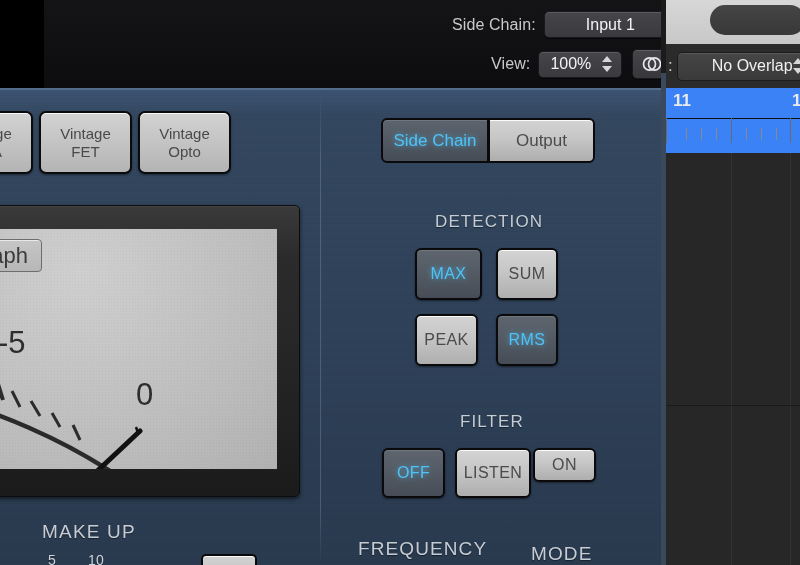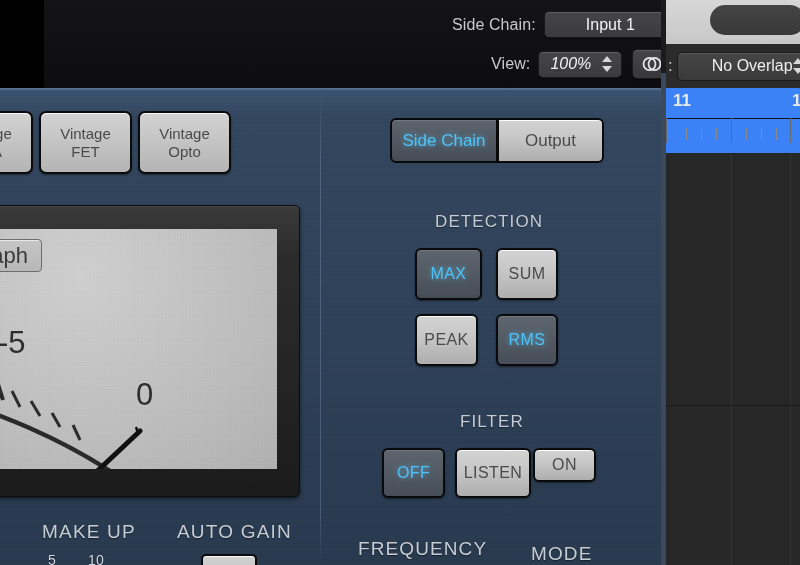--- a/index.html
+++ b/index.html
@@ -41,21 +41,21 @@
   .stepper:before,.stepper:after{
     content:"";position:absolute;left:0;width:0;height:0;
     border-left:5px solid transparent;border-right:5px solid transparent;
   }
   .stepper:before{top:1px;border-bottom:6px solid #d8d8dc;}
   .stepper:after{bottom:1px;border-top:6px solid #d8d8dc;}
 
   #sidechain-row{left:408px;top:11px;}
   #sidechain-popup{width:152px;height:27px;}
   #view-row{left:447px;top:49px;}
-  #view-popup{width:84px;height:27px;font-style:italic;}
+  #view-popup{width:84px;height:27px;}
   #link-button{
     margin-left:10px;width:38px;height:28px;border-radius:5px;
     background:linear-gradient(#46464a,#38383c);
     border:1px solid #19191c;
     box-shadow:inset 0 1px 0 rgba(255,255,255,.12),0 1px 1px rgba(0,0,0,.5);
     display:flex;align-items:center;justify-content:center;
   }
 
   
   .panel{
@@ -127,21 +127,21 @@
     color:#4b4b4b;
   }
   .pbtn.on{
     background:linear-gradient(180deg,#5e656e 0%,#545b64 45%,#474d56 100%);
     box-shadow:inset 0 1px 0 rgba(255,255,255,.13),0 1px 2px rgba(0,0,0,.5);
     color:#4fc3f7;
     text-shadow:0 0 6px rgba(79,195,247,.75);
   }
 
   
-  #seg-group{position:absolute;left:390px;top:30px;display:flex;border-radius:22px;}
+  #seg-group{position:absolute;left:381px;top:30px;display:flex;border-radius:22px;}
   .seg{
     height:45px;border:2px solid #0a0a0c;
     font-size:17px;display:flex;align-items:center;justify-content:center;
     box-sizing:border-box;
   }
   .seg.first{border-radius:6px 0 0 6px;width:108px;}
   .seg.last{border-radius:0 6px 6px 0;width:106px;border-left-width:1px;}
   .seg.on{
     background:linear-gradient(180deg,#5d646d 0%,#535a63 45%,#464c55 100%);
     color:#4fc3f7;text-shadow:0 0 6px rgba(79,195,247,.75);
@@ -265,21 +265,20 @@
           <line x1="100" y1="277" x2="180" y2="202" stroke="#111" stroke-width="5" stroke-linecap="round"></line>
           <line x1="178" y1="204" x2="176" y2="198" stroke="#111" stroke-width="2.5"></line>
         </svg>
 
         <div style="position:absolute;left:38px;top:96px;font-size:31px;color:#2e2e2e;z-index:4;">-5</div>
         <div style="position:absolute;left:176px;top:148px;font-size:31px;color:#2e2e2e;z-index:4;">0</div>
       </div>
     </div>
 
     <div class="sec-label" style="left:42px;top:433px;font-size:19px;letter-spacing:1.2px;">MAKE UP</div>
-    <div class="sec-label" style="left:177px;top:433px;font-size:19px;letter-spacing:1.2px;">AUTO GAIN</div>
     <div class="sec-label" style="left:48px;top:464px;font-size:14px;letter-spacing:.2px;color:#cfd5dc;">5</div>
     <div class="sec-label" style="left:88px;top:464px;font-size:14px;letter-spacing:.2px;color:#cfd5dc;">10</div>
     <div style="position:absolute;left:201px;top:466px;width:56px;height:26px;border-radius:5px 5px 0 0;
                 border:2px solid #0a0a0c;border-bottom:none;box-sizing:border-box;
                 background:linear-gradient(180deg,#d3d3d3,#bdbdbd);box-shadow:inset 0 1px 0 rgba(255,255,255,.9);"></div>
 
     <div id="seg-group">
       <div class="seg first on">
         <span>Side Chain</span>
       </div>

